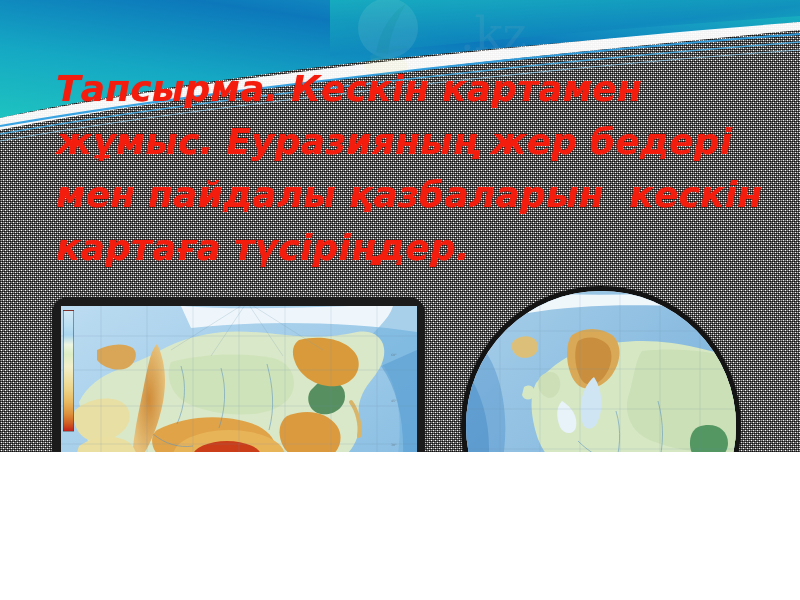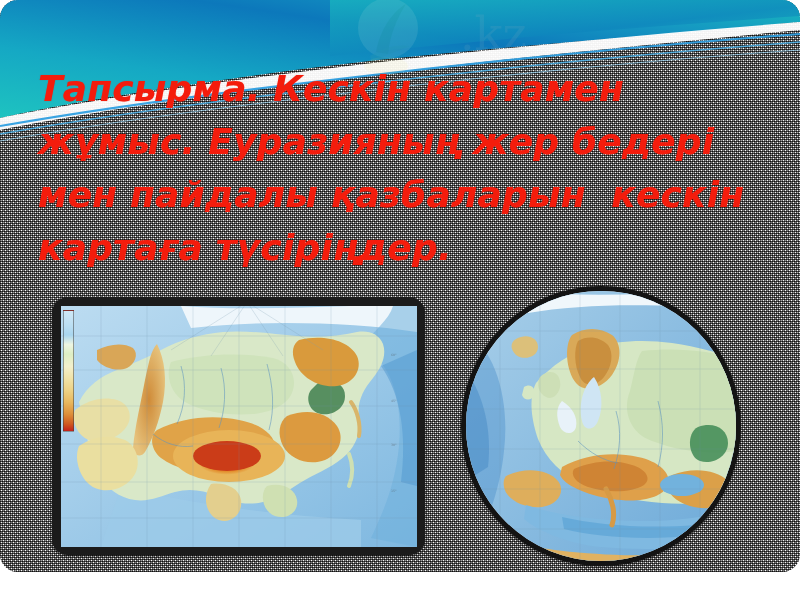--- a/index.html
+++ b/index.html
@@ -2,23 +2,22 @@
 <html><head>
 <meta charset="utf-8">
 <style>
   html,body{margin:0;padding:0;}
   body{
     width:800px;height:600px;overflow:hidden;
     font-family:"Liberation Sans", sans-serif;
     background:#ffffff;
   }
   #slide{
-    position:relative;width:800px;height:572px;overflow:hidden;
+    position:relative;width:800px;height:452px;overflow:hidden;
     background-color:#cfcfcf;
-    border-radius:18px;
   }
   
   #bg-texture{
     position:absolute;inset:0;
     background-color:#f2f2f2;
     background-image:
       repeating-linear-gradient(0deg,
         rgba(0,0,0,.72) 0px, rgba(0,0,0,.72) 1px,
         rgba(255,255,255,0) 1px, rgba(255,255,255,0) 2px),
       repeating-linear-gradient(90deg,
@@ -34,21 +33,21 @@
   }
   
   #banner{position:absolute;left:0;top:0;width:800px;height:150px;}
   #banner svg{display:block;}
   #watermark{
     position:absolute;left:330px;top:-6px;width:230px;height:90px;
     opacity:.22;pointer-events:none;
   }
   
   #title{
-    position:absolute;left:38px;top:62px;width:745px;
+    position:absolute;left:56px;top:62px;width:745px;
     color:#f41c0c;
     font-family:"DejaVu Sans", sans-serif;
     font-weight:bold;font-style:italic;
     font-size:36px;line-height:53px;
     letter-spacing:.2px;
     white-space:pre-wrap;
     text-shadow:0 0 1px rgba(244,28,12,.5);
   }
   
   #map-eurasia{

